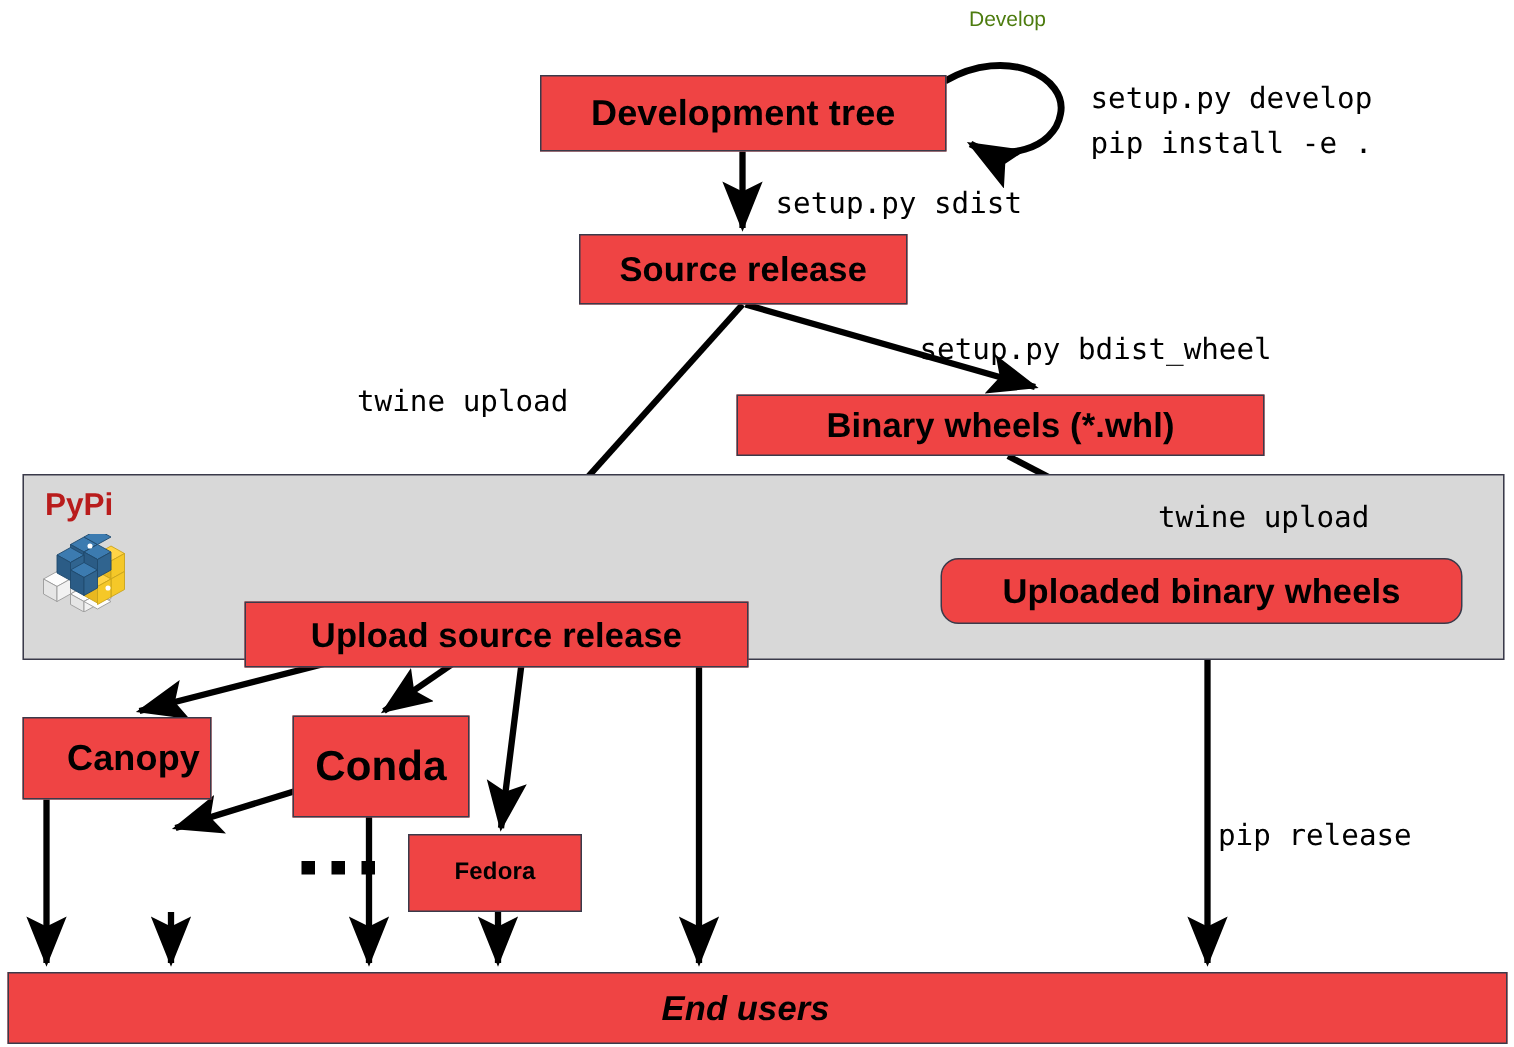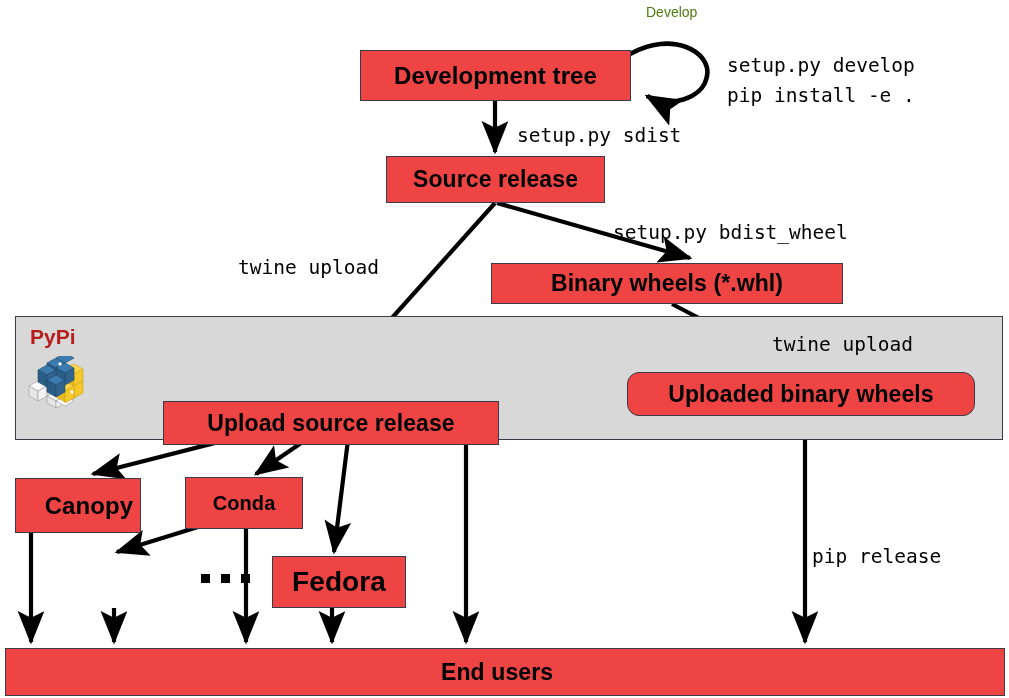--- a/index.html
+++ b/index.html
@@ -216,26 +216,26 @@
   <div class="node" style="left:386px; top:156px; width:219px; height:47px; font-size:23px;">Source release</div>
 
   <div class="node" style="left:491px; top:263px; width:352px; height:41px; font-size:23px;">Binary wheels (*.whl)</div>
 
   <div class="node" style="left:163px; top:362px; width:336px; height:44px; font-size:23px;margin-top:39px;">Upload source release</div>
 
   <div class="node" style="left:627px; top:372px; width:348px; height:44px; font-size:23px;border-radius:12px;">Uploaded binary wheels</div>
 
   <div class="node" style="left:15px; top:478px; width:126px; height:55px; font-size:24px;padding-left:22px;">Canopy</div>
 
-  <div class="node" style="left:185px; top:477px; width:118px; height:52px; font-size:20px;">Conda</div>
-
-
-  <div class="node" style="left:272px; top:556px; width:134px; height:52px; font-size:28px;">Fedora</div>
-
-  <div class="node left-align" style="left:5px; top:648px; width:1000px; height:48px; font-size:23px;">End users</div>
+  <div class="node" style="left:195px; top:477px; width:118px; height:68px; font-size:28px;">Conda</div>
+
+
+  <div class="node" style="left:272px; top:556px; width:116px; height:52px; font-size:16px;">Fedora</div>
+
+  <div class="node left-align" style="left:5px; top:648px; width:1000px; height:48px; font-size:23px;font-style:italic;">End users</div>
 
   <div class="plain-label" style="left:646px; top:4px;">Develop</div>
 
   <div class="edge-label" style="left:727px; top:53px;">setup.py develop</div>
 
   <div class="edge-label" style="left:727px; top:83px;">pip install -e .</div>
 
   <div class="edge-label" style="left:517px; top:123px;">setup.py sdist</div>
 
   <div class="edge-label" style="left:613px; top:220px;">setup.py bdist_wheel</div>

